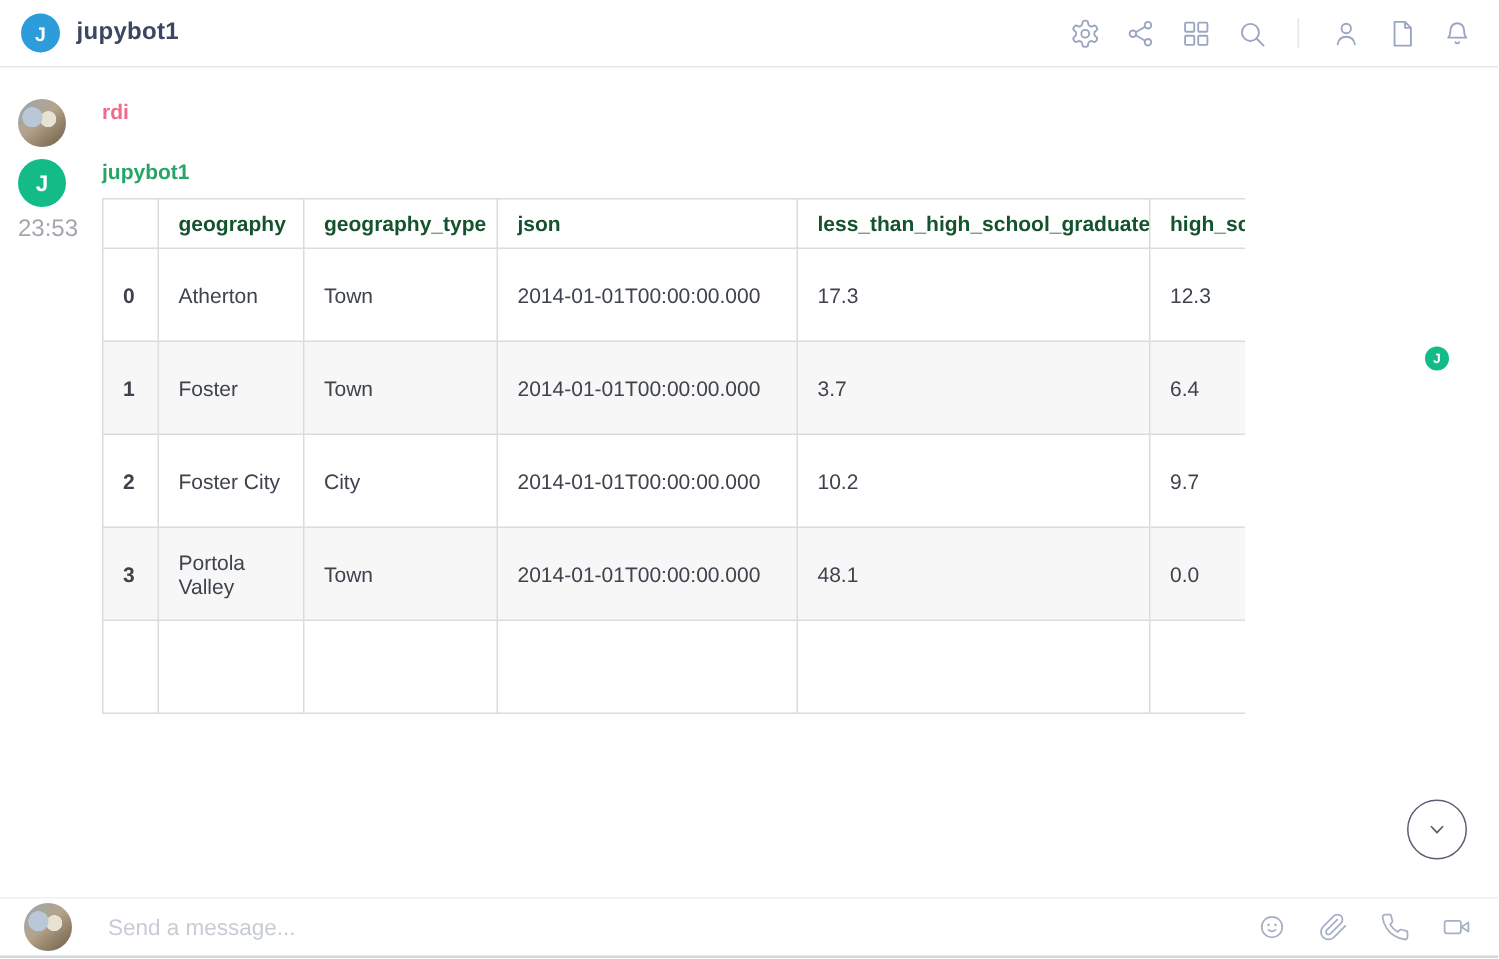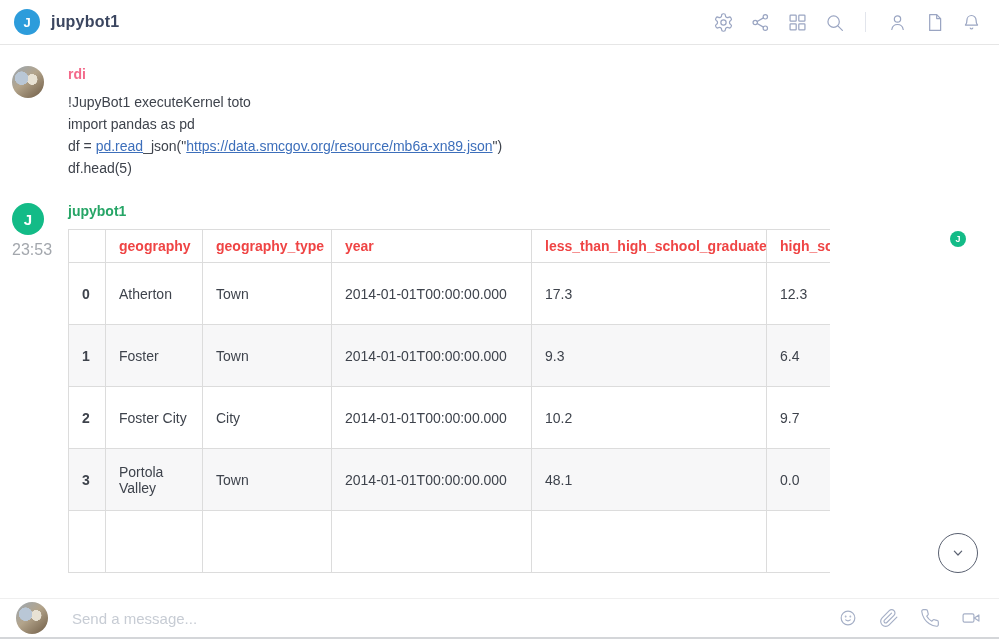--- a/index.html
+++ b/index.html
@@ -40,21 +40,21 @@
                    font-size:16px; color:#a3a7ad; }
   .msg-lines { margin-top:9px; font-size:14px; line-height:22px; color:#3e434c; }
   .msg-lines a { color:var(--link-blue,#3d6fbb); text-decoration:underline; cursor:pointer; }
 
   
   .table-clip { margin-top:10px; width:762px; overflow:hidden; }
   table[data-name="dataframe-table"] { border-collapse:collapse; width:940px; table-layout:fixed;
                    font-size:14px; color:#3e434c; background:#fff; }
   table[data-name="dataframe-table"] th,
   table[data-name="dataframe-table"] td { border:1px solid #dcdcdc; padding:8px 13px; text-align:left; vertical-align:middle; }
-  table[data-name="dataframe-table"] th { font-weight:bold; color:#ef4444; height:20px; white-space:nowrap; overflow:hidden; }
+  table[data-name="dataframe-table"] th { font-weight:bold; color:#14532d; height:20px; white-space:nowrap; overflow:hidden; }
   table[data-name="dataframe-table"] td { height:62px; }
   table[data-name="dataframe-table"] td:first-child { font-weight:bold; }
   table[data-name="dataframe-table"] tbody tr:nth-child(even) { background:#f7f7f8; }
 
   
   .mini-badge { position:absolute; left:950px; top:231px; width:16px; height:16px; border-radius:50%;
                 background:var(--bot-green,#13bb87); color:#fff; font-size:9px; font-weight:bold;
                 display:flex; align-items:center; justify-content:center; z-index:3; }
   .jump-recent { position:absolute; left:938px; top:533px; width:40px; height:40px; border-radius:50%;
                  background:#fff; border:1px solid #596070; color:#596070; display:flex; align-items:center;
@@ -131,26 +131,20 @@
         </svg>
       </div>
     </div>
   </header>
 
   <main class="chat-body" data-name="message-list">
 
     <div class="msg msg-rdi" data-name="message-rdi">
       <div class="msg-avatar avatar photo-avatar" data-name="user-avatar-rdi"></div>
       <div class="username username-rdi" data-name="message-username">rdi</div>
-      <div class="msg-lines" data-name="message-body">
-        <div data-name="message-line">!JupyBot1 executeKernel toto</div>
-        <div data-name="message-line">import pandas as pd</div>
-        <div data-name="message-line"><span data-name="code-text">df = </span><a data-name="link-pd-read">pd.read</a><span data-name="code-text">_json("</span><a data-name="link-dataset-url">https://data.smcgov.org/resource/mb6a-xn89.json</a><span data-name="code-text">")</span></div>
-        <div data-name="message-line">df.head(5)</div>
-      </div>
     </div>
 
     <div class="msg msg-bot" data-name="message-jupybot1">
       <div class="msg-avatar avatar bot-avatar" data-name="bot-avatar">
         <span data-name="bot-avatar-initial">J</span>
       </div>
       <div class="msg-timestamp" data-name="message-timestamp">23:53</div>
       <div class="username username-bot" data-name="message-username">jupybot1</div>
       <div class="table-clip" data-name="dataframe-table-container">
         <table data-name="dataframe-table">
@@ -160,40 +154,40 @@
               <col style="width:129px">
             <col style="width:200px">
               <col style="width:235px">
               <col style="width:242px">
           </colgroup>
           <thead>
               <tr data-name="table-header-row">
                 <th data-name="column-header"></th>
                 <th data-name="column-header">geography</th>
                 <th data-name="column-header">geography_type</th>
-                <th data-name="column-header">year</th>
+                <th data-name="column-header">json</th>
                 <th data-name="column-header">less_than_high_school_graduate</th>
                 <th data-name="column-header">high_sc</th>
               </tr>
             </thead>
           <tbody>
               <tr data-name="table-row">
                 <td data-name="table-cell">0</td>
                 <td data-name="table-cell">Atherton</td>
                 <td data-name="table-cell">Town</td>
                 <td data-name="table-cell">2014-01-01T00:00:00.000</td>
                 <td data-name="table-cell">17.3</td>
                 <td data-name="table-cell">12.3</td>
               </tr>
               <tr data-name="table-row">
                 <td data-name="table-cell">1</td>
                 <td data-name="table-cell">Foster</td>
                 <td data-name="table-cell">Town</td>
                 <td data-name="table-cell">2014-01-01T00:00:00.000</td>
-                <td data-name="table-cell">9.3</td>
+                <td data-name="table-cell">3.7</td>
                 <td data-name="table-cell">6.4</td>
               </tr>
               <tr data-name="table-row">
                 <td data-name="table-cell">2</td>
                 <td data-name="table-cell">Foster City</td>
                 <td data-name="table-cell">City</td>
                 <td data-name="table-cell">2014-01-01T00:00:00.000</td>
                 <td data-name="table-cell">10.2</td>
                 <td data-name="table-cell">9.7</td>
               </tr>

